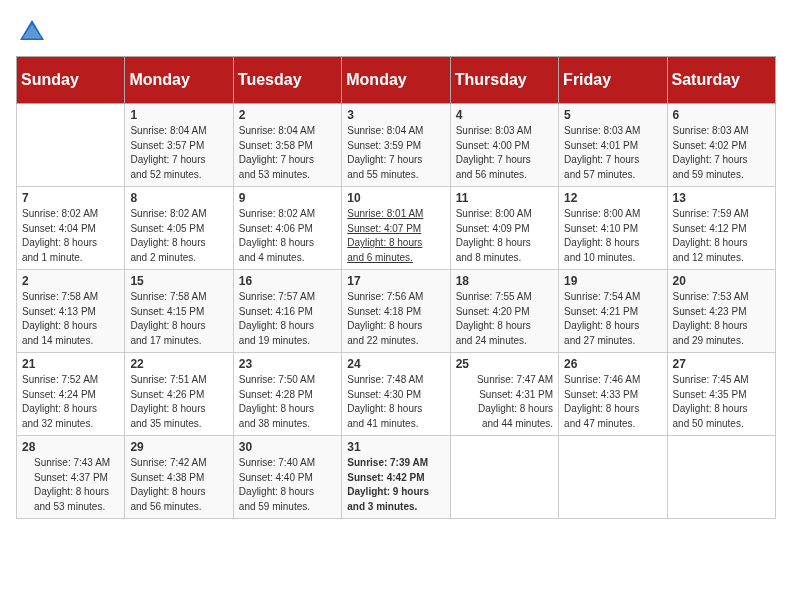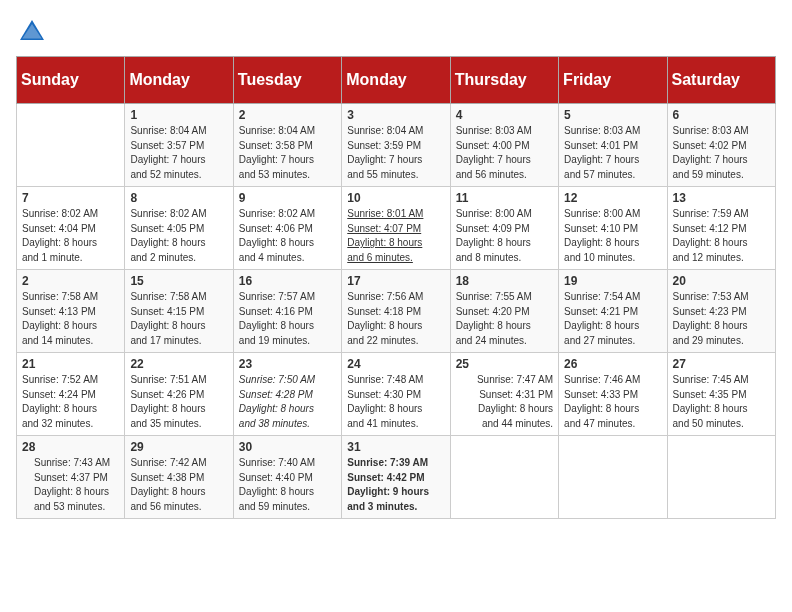--- a/index.html
+++ b/index.html
@@ -282,21 +282,21 @@
         </td>
         <td>
           <div class="day-num">22</div>
           <div class="day-info" style="white-space: pre-line;">Sunrise: 7:51 AM
 Sunset: 4:26 PM
 Daylight: 8 hours
 and 35 minutes.</div>
         </td>
         <td>
           <div class="day-num">23</div>
-          <div class="day-info" style="white-space: pre-line; font-style: italic;">Sunrise: 7:50 AM
+          <div class="day-info" style="white-space: pre-line;">Sunrise: 7:50 AM
 Sunset: 4:28 PM
 Daylight: 8 hours
 and 38 minutes.</div>
         </td>
         <td>
           <div class="day-num">24</div>
           <div class="day-info" style="white-space: pre-line;">Sunrise: 7:48 AM
 Sunset: 4:30 PM
 Daylight: 8 hours
 and 41 minutes.</div>

